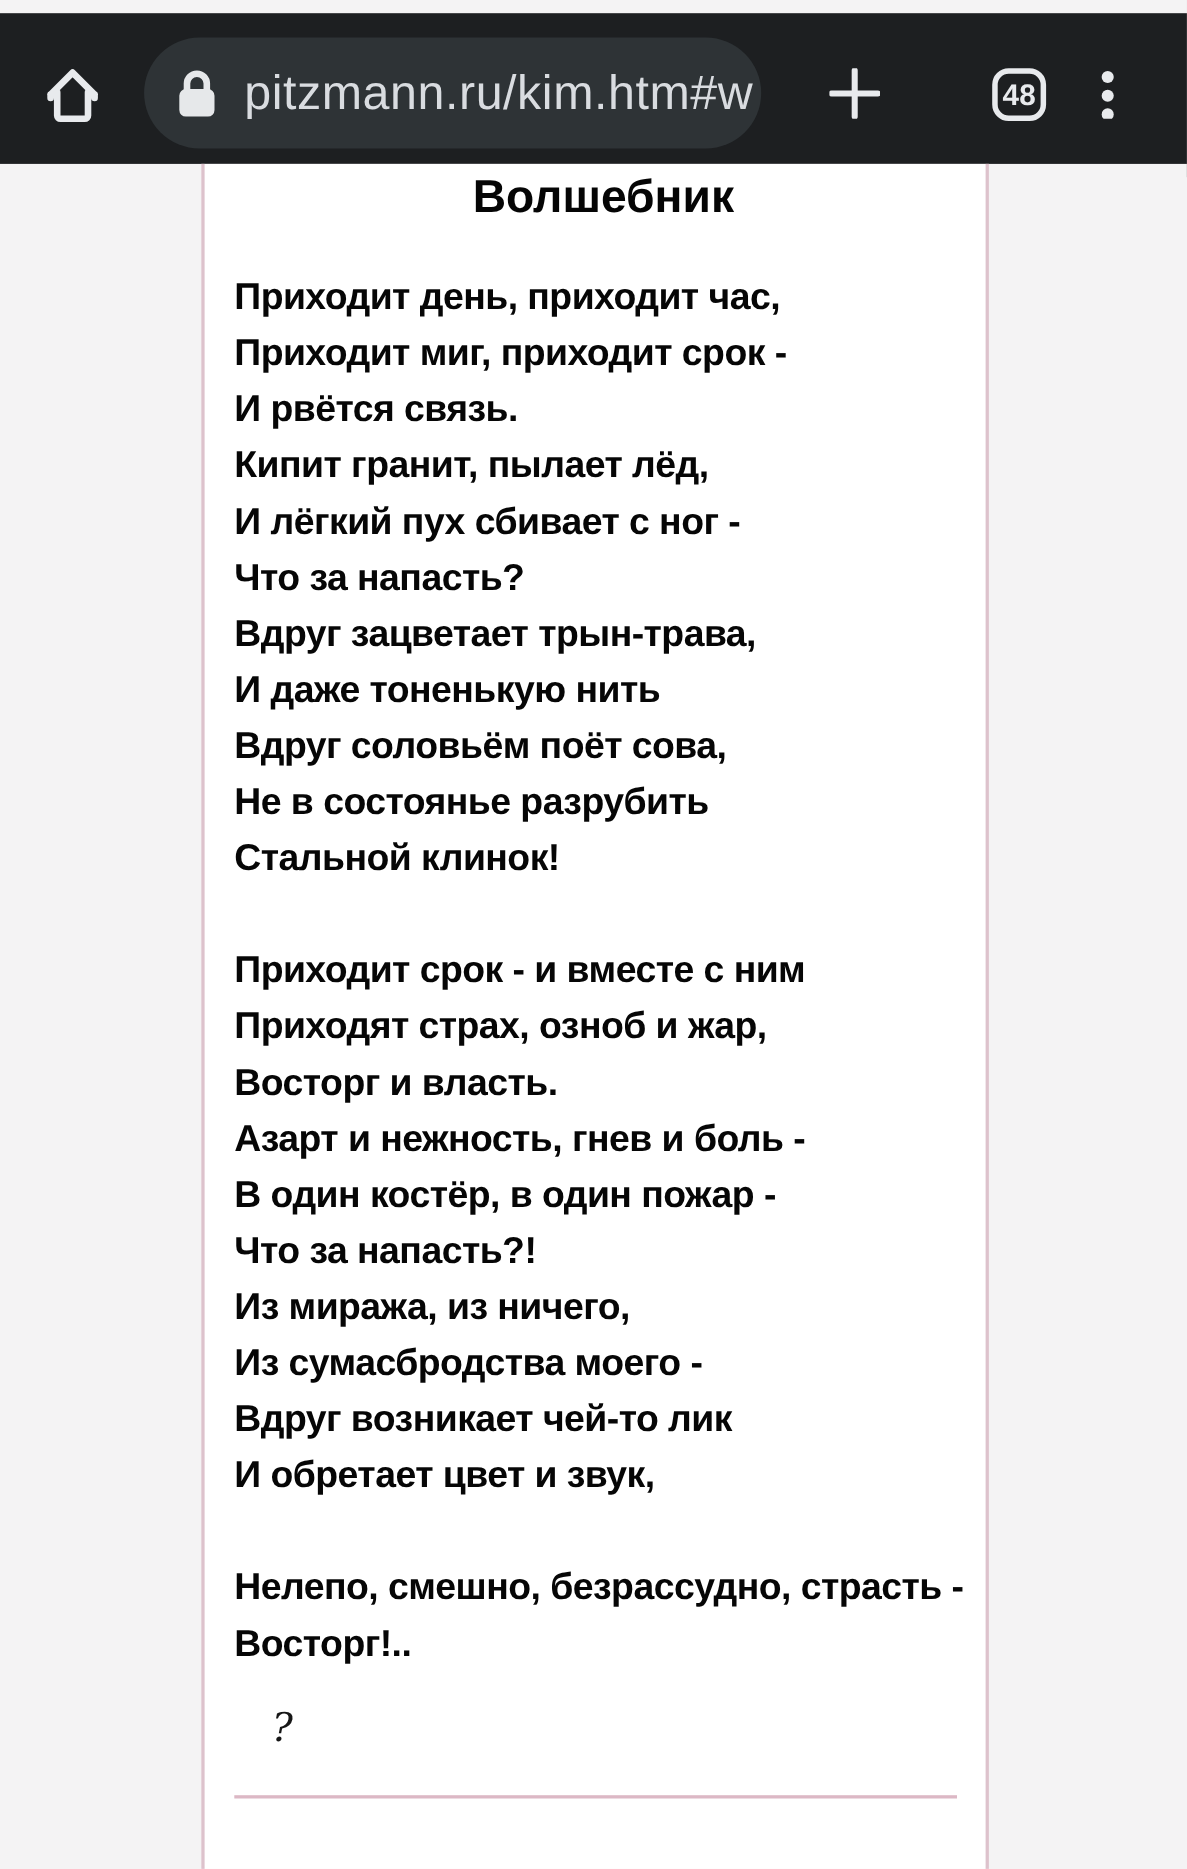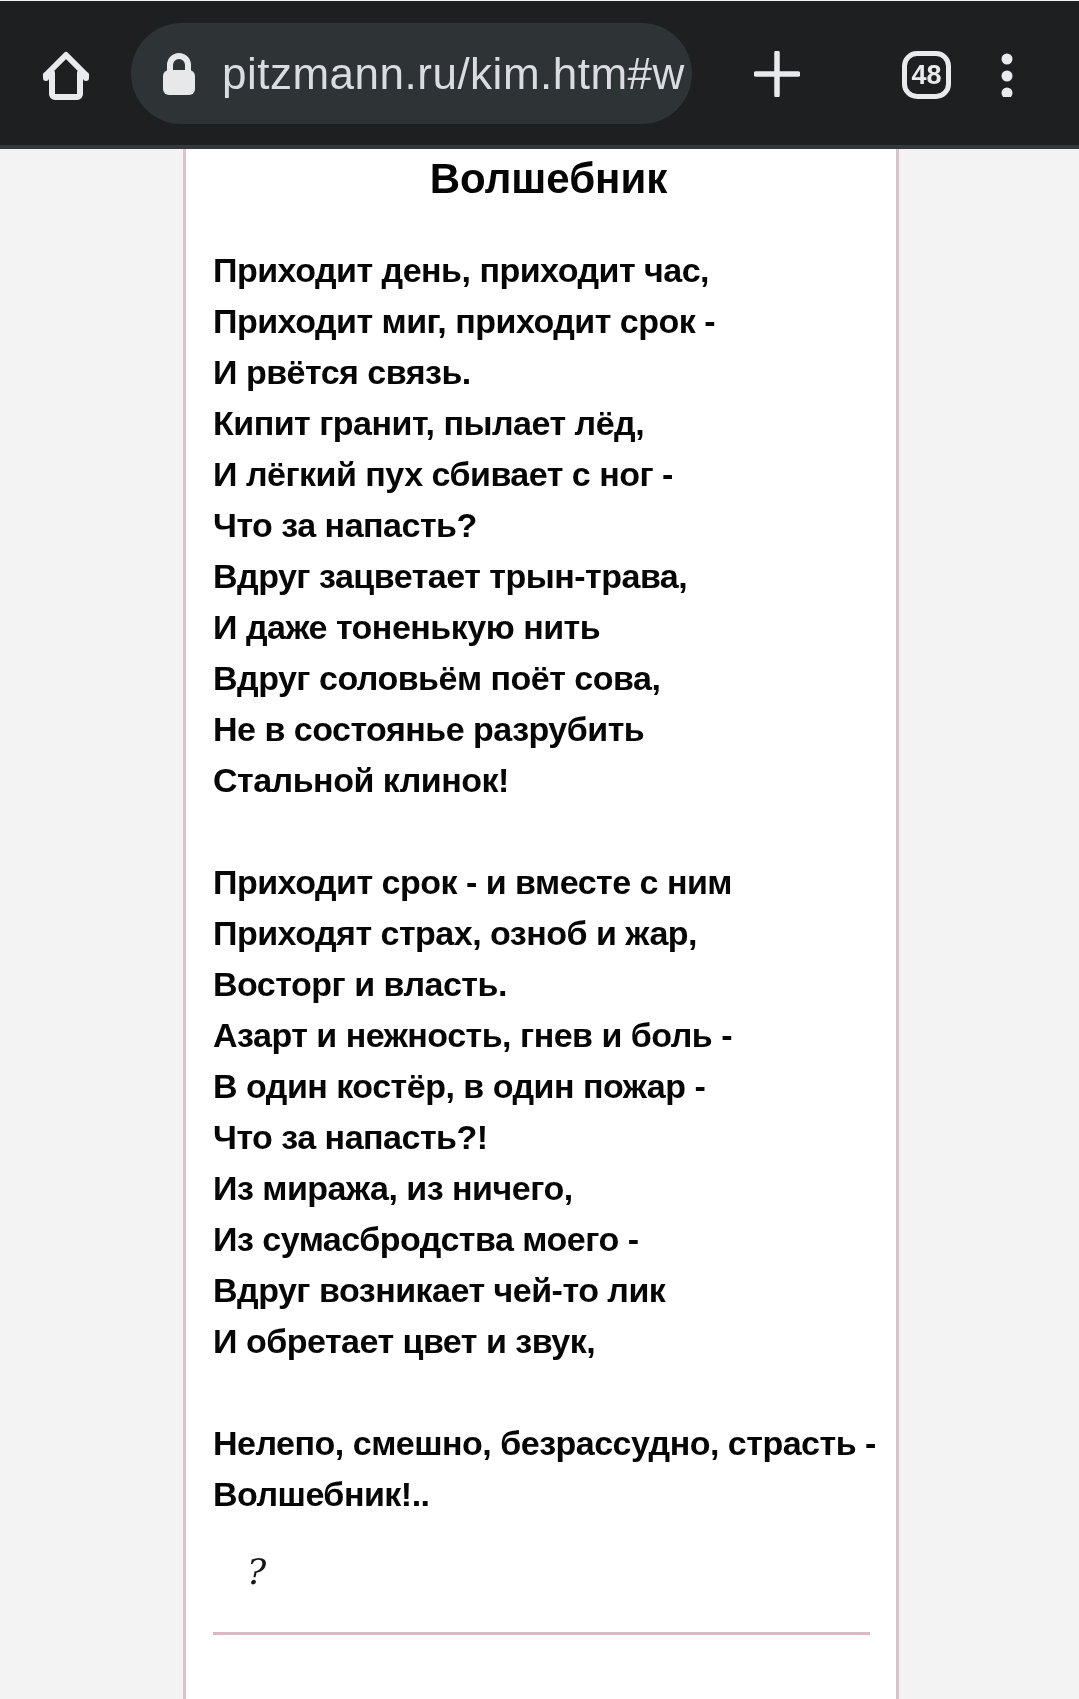--- a/index.html
+++ b/index.html
@@ -1,20 +1,20 @@
 <!DOCTYPE html>
 <html><head>
 <meta charset="utf-8">
 <style>
   html,body{margin:0;padding:0;background:#cfcfcf;}
   .screen{position:relative;width:1079px;height:1699px;overflow:hidden;
           font-family:"Liberation Sans",sans-serif;background:#f4f3f4;}
 
   
-  .toolbar{position:absolute;left:0;top:1px;width:1079px;height:144px;
+  .toolbar{position:absolute;left:0;top:12px;width:1079px;height:144px;
            background:#1d1f21;border-bottom:5px solid #35383b;}
   .home-btn{position:absolute;left:38px;top:46px;width:56px;height:54px;}
   .urlbar{position:absolute;left:131px;top:22px;width:561px;height:101px;
           background:#2e3336;border-radius:51px;display:flex;align-items:center;
           padding-left:31px;box-sizing:border-box;}
   .lock{width:34px;height:44px;flex:0 0 auto;}
   .url-text{margin-left:26px;font-size:44px;color:#d9dce0;letter-spacing:.5px;
             white-space:nowrap;}
   .plus-btn{position:absolute;left:754px;top:50px;width:46px;height:46px;}
   .tab-btn{position:absolute;left:878px;top:50px;width:49px;height:48px;
@@ -110,21 +110,21 @@
             <div class="line">В один костёр, в один пожар -</div>
             <div class="line">Что за напасть?!</div>
             <div class="line">Из миража, из ничего,</div>
             <div class="line">Из сумасбродства моего -</div>
             <div class="line">Вдруг возникает чей-то лик</div>
             <div class="line">И обретает цвет и звук,</div>
           </div>
 
           <div class="stanza">
             <div class="line">Нелепо, смешно, безрассудно, страсть -</div>
-            <div class="line">Волшебник!..</div>
+            <div class="line">Восторг!..</div>
           </div>
 
         </div>
 
         <p class="footnote">?</p>
 
         <hr class="rule">
 
       </div>
     </div>

